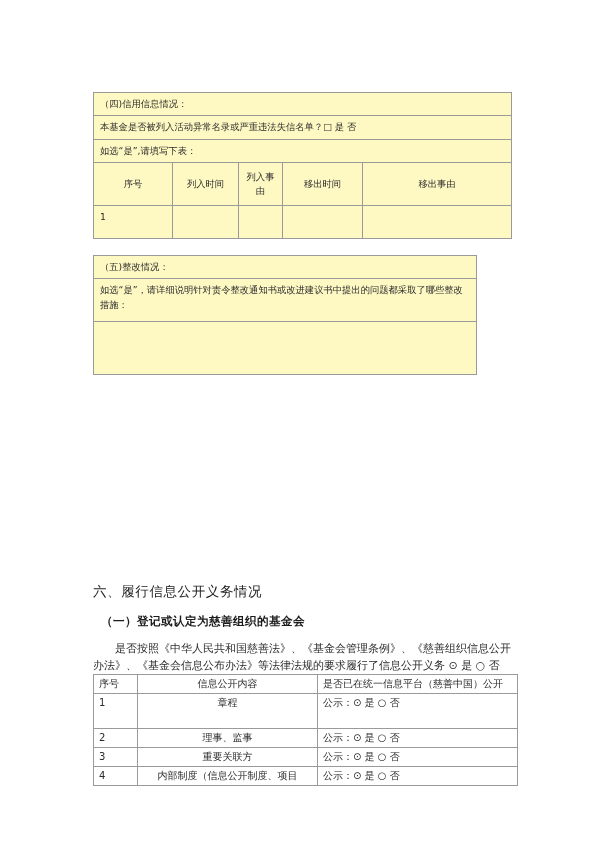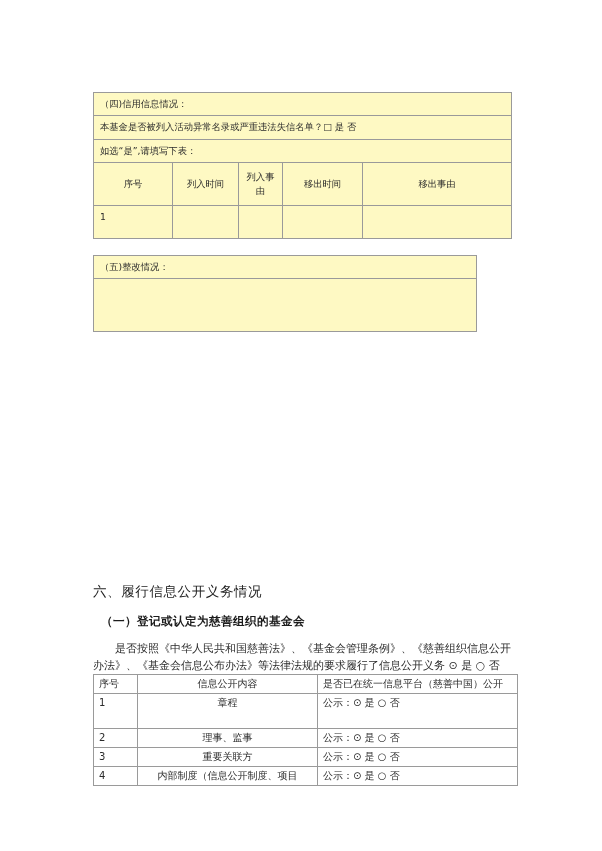--- a/index.html
+++ b/index.html
@@ -147,20 +147,23 @@
         <td></td>
       </tr>
     </tbody>
   </table>
 
   <table id="table-rectification" class="form-table">
     <tbody>
       <tr class="row-label">
         <td>（五)整改情况：</td>
       </tr>
+      <tr class="tall-note">
+        <td>如选“是”，请详细说明针对责令整改通知书或改进建议书中提出的问题都采取了哪些整改措施：</td>
+      </tr>
       <tr class="empty-box">
         <td></td>
       </tr>
     </tbody>
   </table>
 
   <div class="h-section" id="heading-six">六、履行信息公开义务情况</div>
 
   <div id="heading-sub-one">（一）登记或认定为慈善组织的基金会</div>
 

